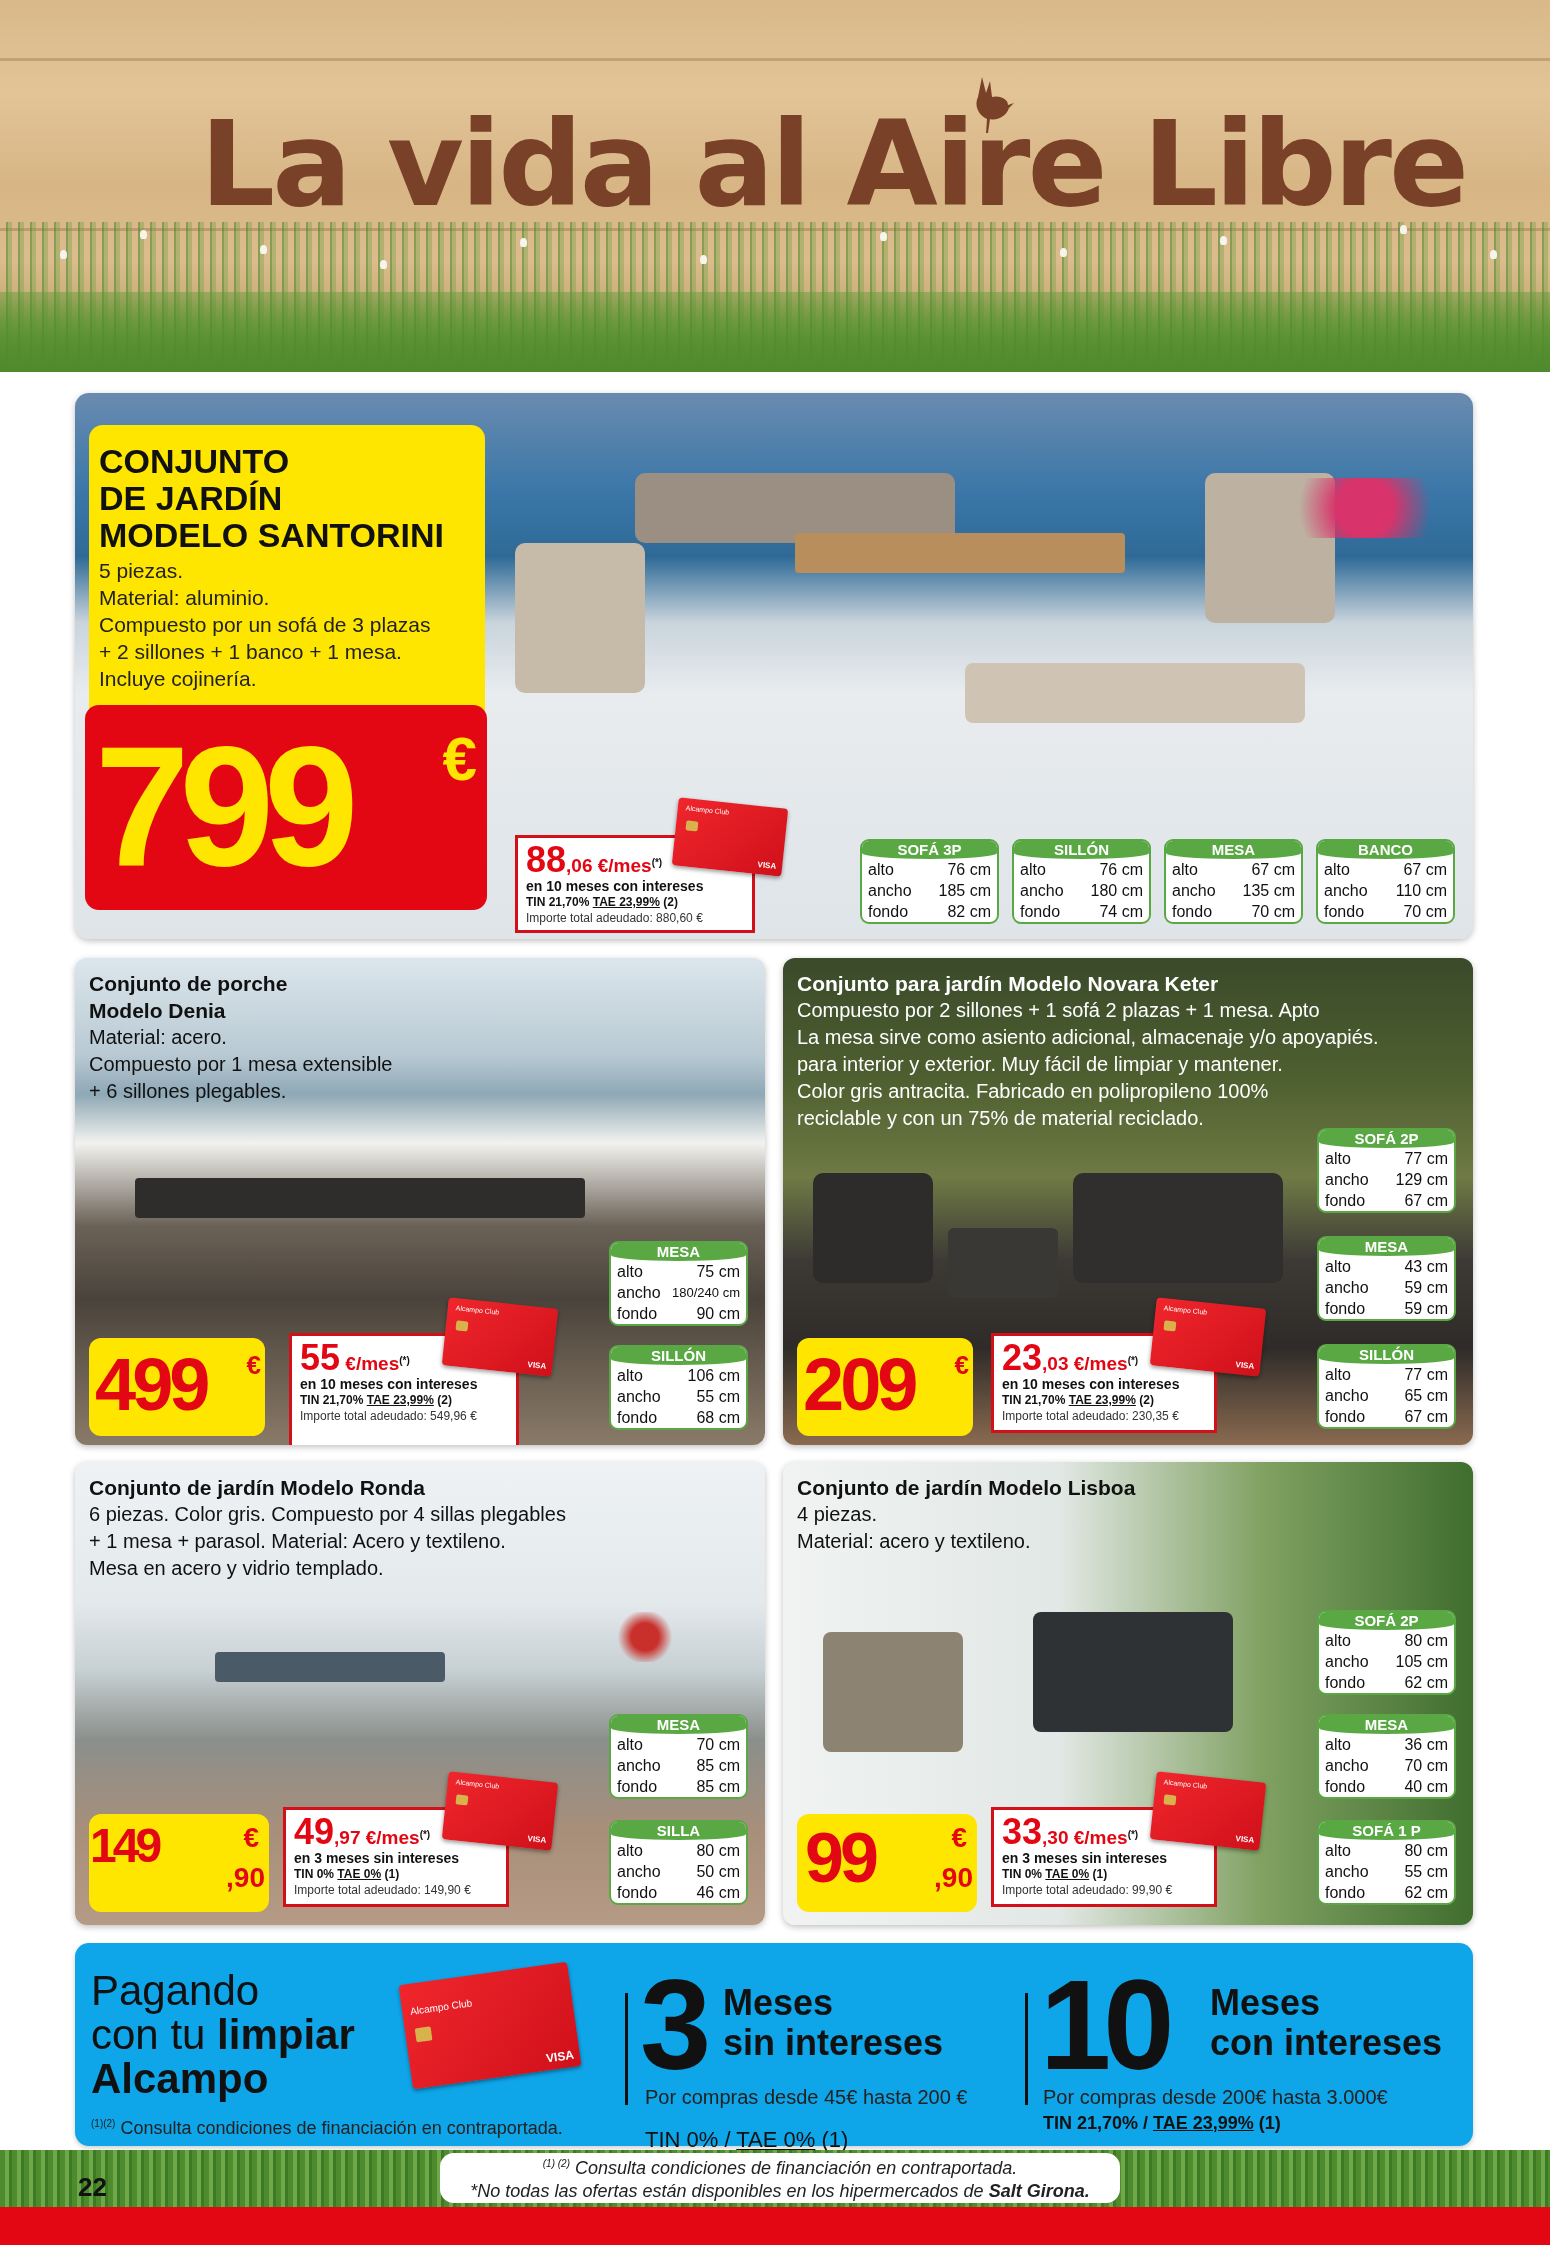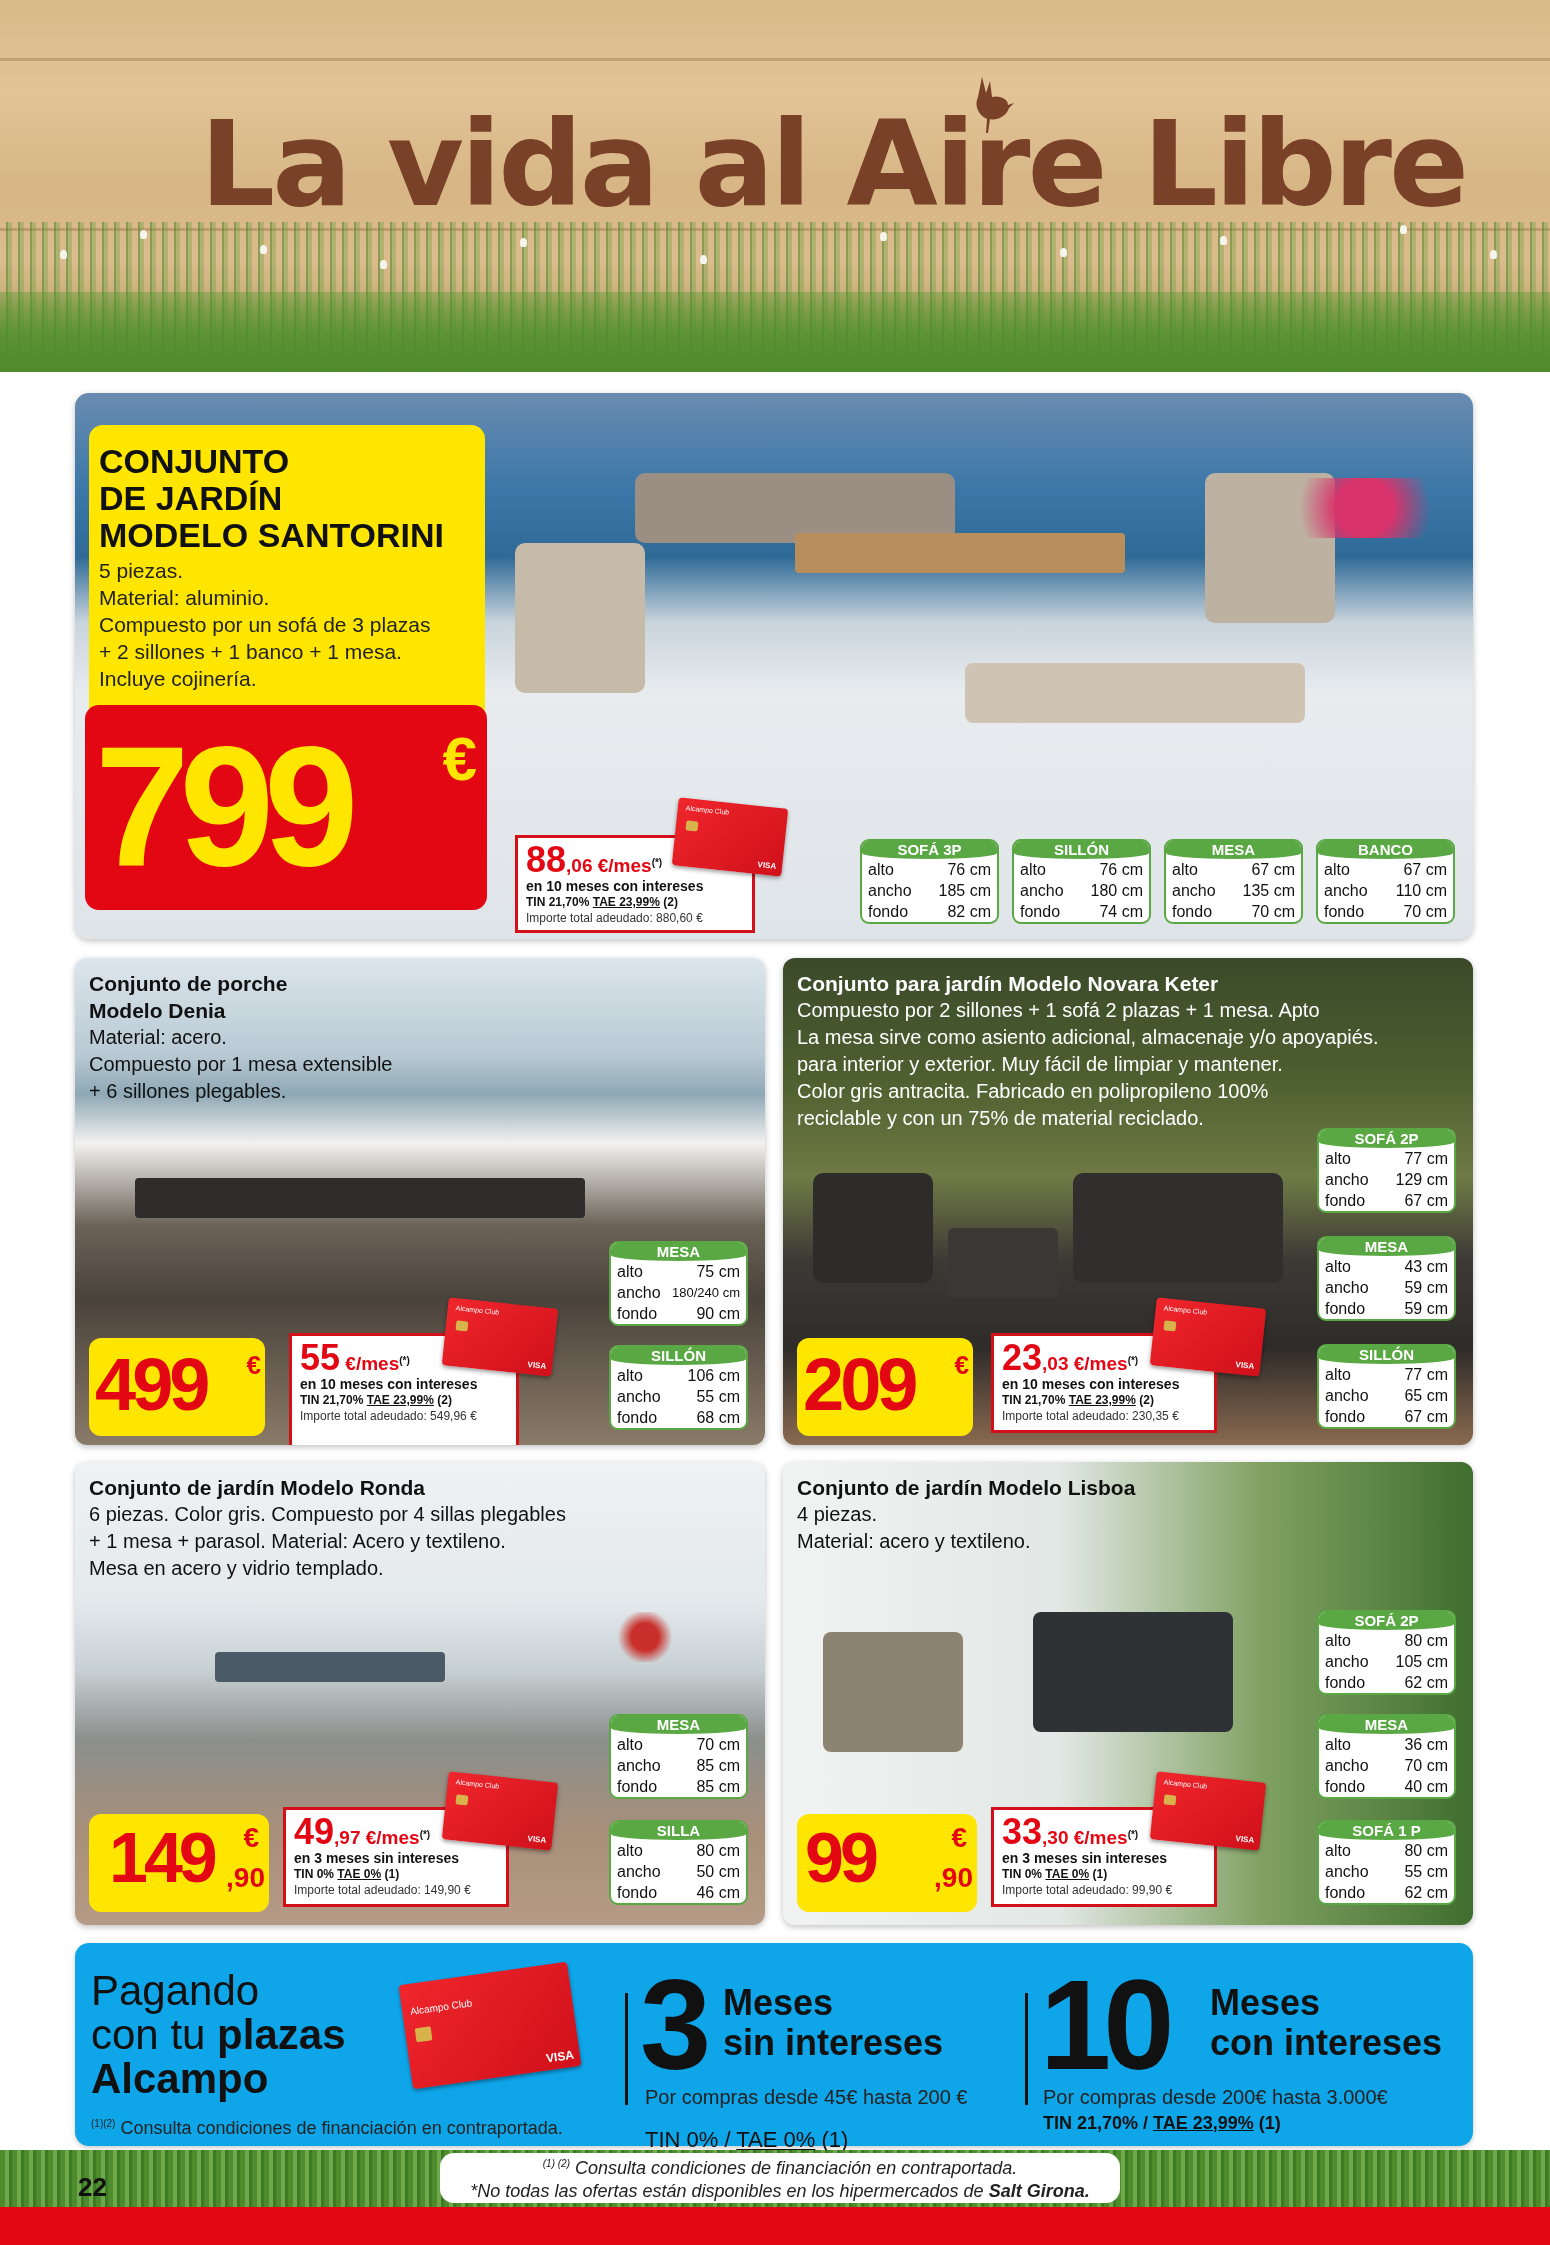--- a/index.html
+++ b/index.html
@@ -319,21 +319,21 @@
     <div style="position:absolute;left:140px;top:190px;width:230px;height:30px;background:#4a5a66;border-radius:4px"></div>
     <div style="position:absolute;left:540px;top:150px;width:60px;height:50px;background:radial-gradient(circle,#c9302c 35%,transparent 70%)"></div>
   </div>
   <div class="tt">
     <div class="n">Conjunto de jardín Modelo Ronda</div>
     <div class="t">6 piezas. Color gris. Compuesto por 4 sillas plegables</div>
     <div class="t">+ 1 mesa + parasol. Material: Acero y textileno.</div>
     <div class="t">Mesa en acero y vidrio templado.</div>
   </div>
   <div class="ybox" style="left:14px;top:352px;width:180px;height:98px">
-    <span style="position:absolute;left:20px;top:4px;font-size:70px;letter-spacing:-4px">149</span>
+    <span style="position:absolute;left:1px;top:4px;font-size:48px;letter-spacing:-4px">149</span>
     <span style="position:absolute;right:10px;top:8px;font-size:28px">€</span>
     <span style="position:absolute;right:4px;top:48px;font-size:28px">,90</span>
   </div>
   <div class="fin" style="left:208px;top:345px;width:226px;height:100px">
     <div><span class="big">49</span><span class="dec">,97 €/mes</span><sup style="font-size:10px;font-weight:bold">(*)</sup></div>
     <div class="l1">en 3 meses sin intereses</div>
     <div class="l2"><span>TIN 0%</span> <u>TAE 0%</u> <span>(1)</span></div>
     <div class="l3">Importe total adeudado: 149,90 €</div>
   </div>
   <div class="ccard" style="left:370px;top:315px">
@@ -442,21 +442,21 @@
     <div class="row">
         <span>fondo</span>
         <span>62 cm</span>
       </div>
   </div>
 </div>
 
 <div class="promo">
   <div style="position:absolute;left:16px;top:26px;font-size:42px;line-height:44px;color:#111">
     <div>Pagando</div>
-    <div><span>con tu </span><b>plazas</b></div>
+    <div><span>con tu </span><b>limpiar</b></div>
     <div><b>Alcampo</b></div>
   </div>
   <div style="position:absolute;left:16px;top:175px;font-size:18px;color:#222"><sup style="font-size:10px">(1)(2)</sup><span> Consulta condiciones de financiación en contraportada.</span></div>
   <div class="ccard" style="left:330px;top:30px;width:170px;height:105px;transform:rotate(-8deg)">
     <span class="brand" style="font-size:10px;top:22px">Alcampo Club</span>
       <span class="chip" style="top:45px;width:16px;height:14px"></span>
       <span class="visa" style="font-size:12px">VISA</span>
   </div>
   <div style="position:absolute;left:550px;top:50px;width:3px;height:112px;background:#111"></div>
   <div>

